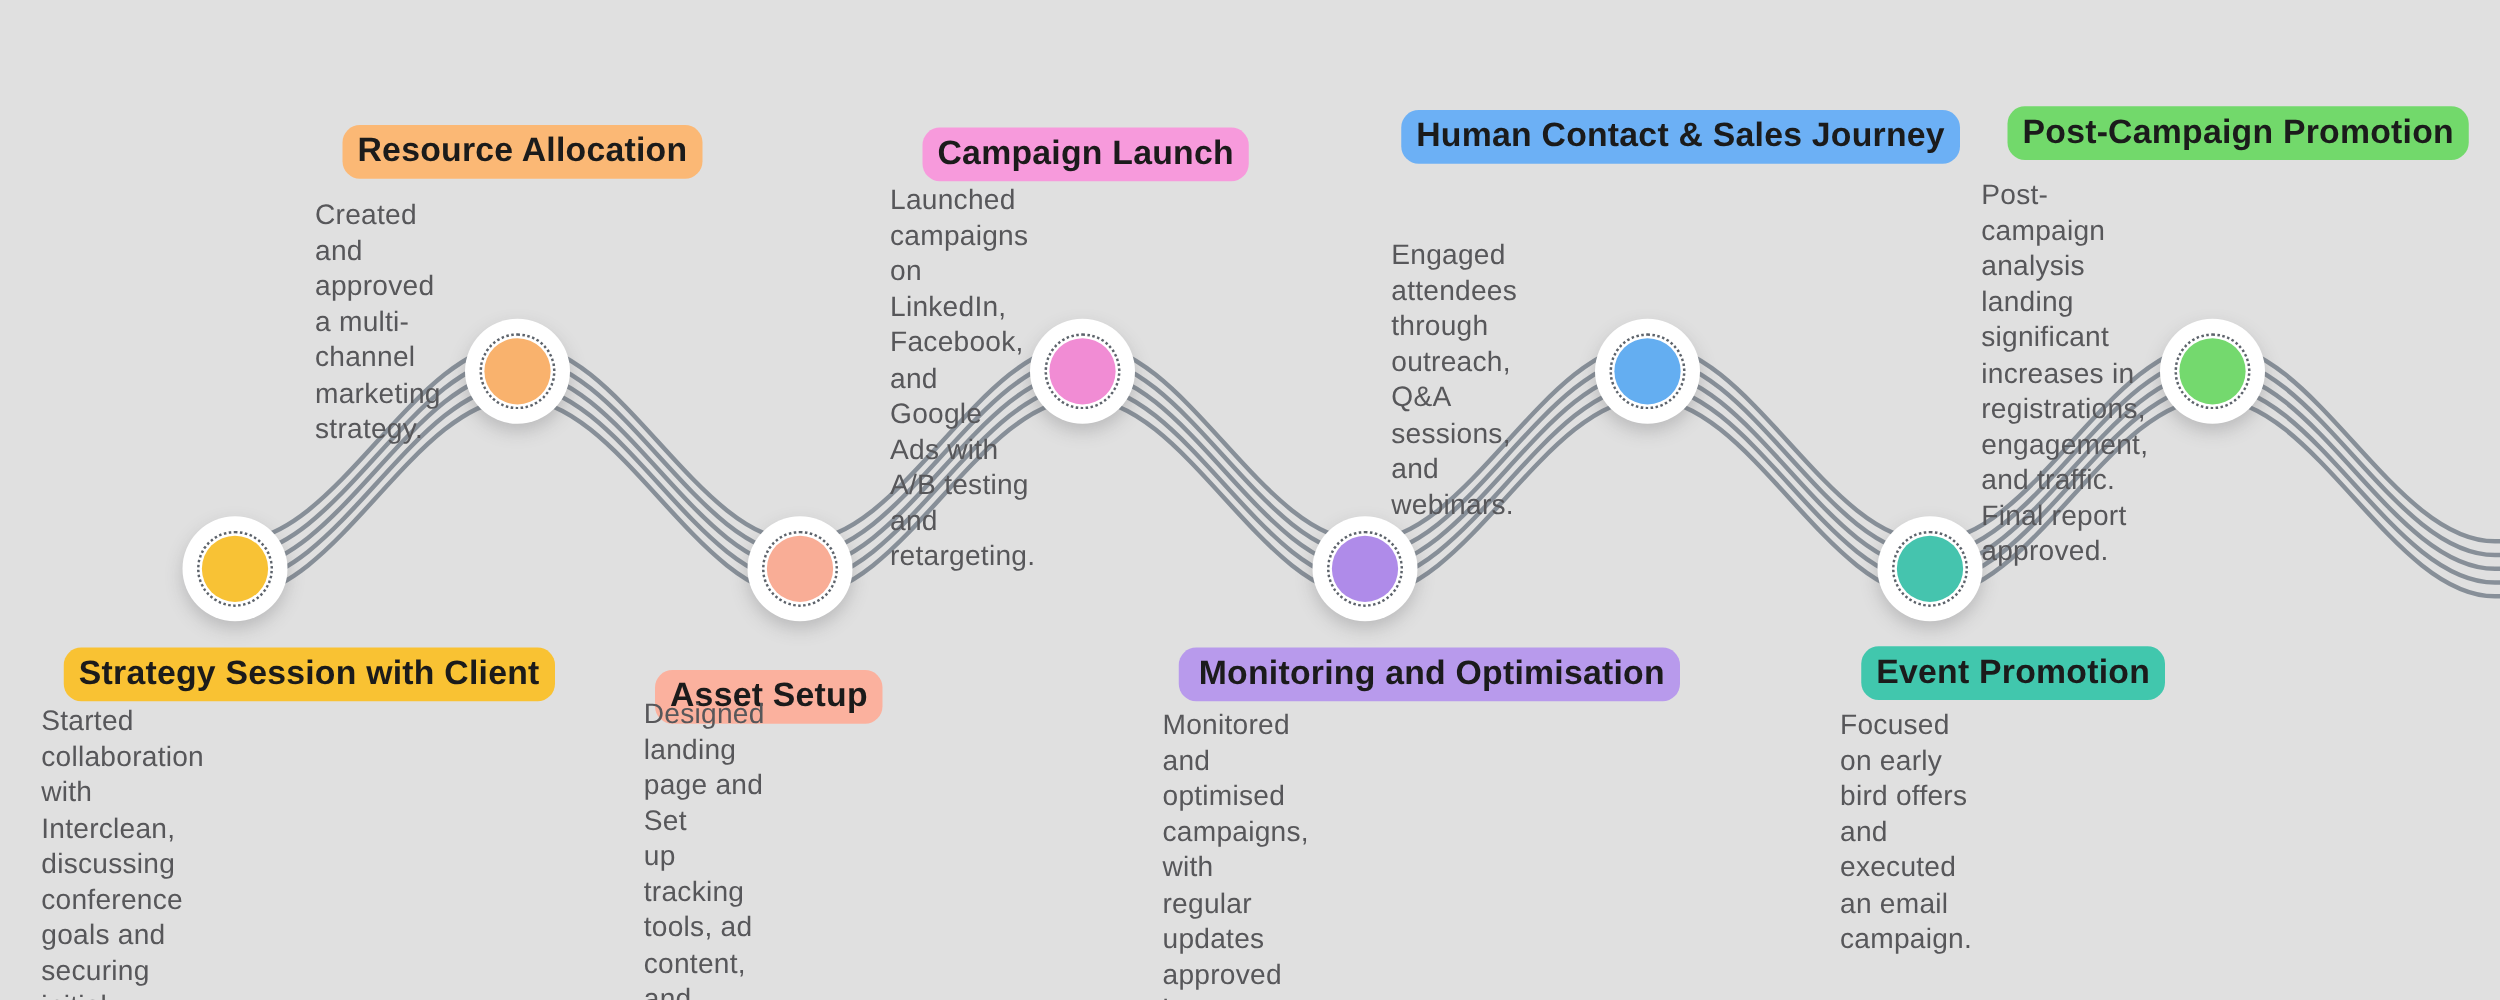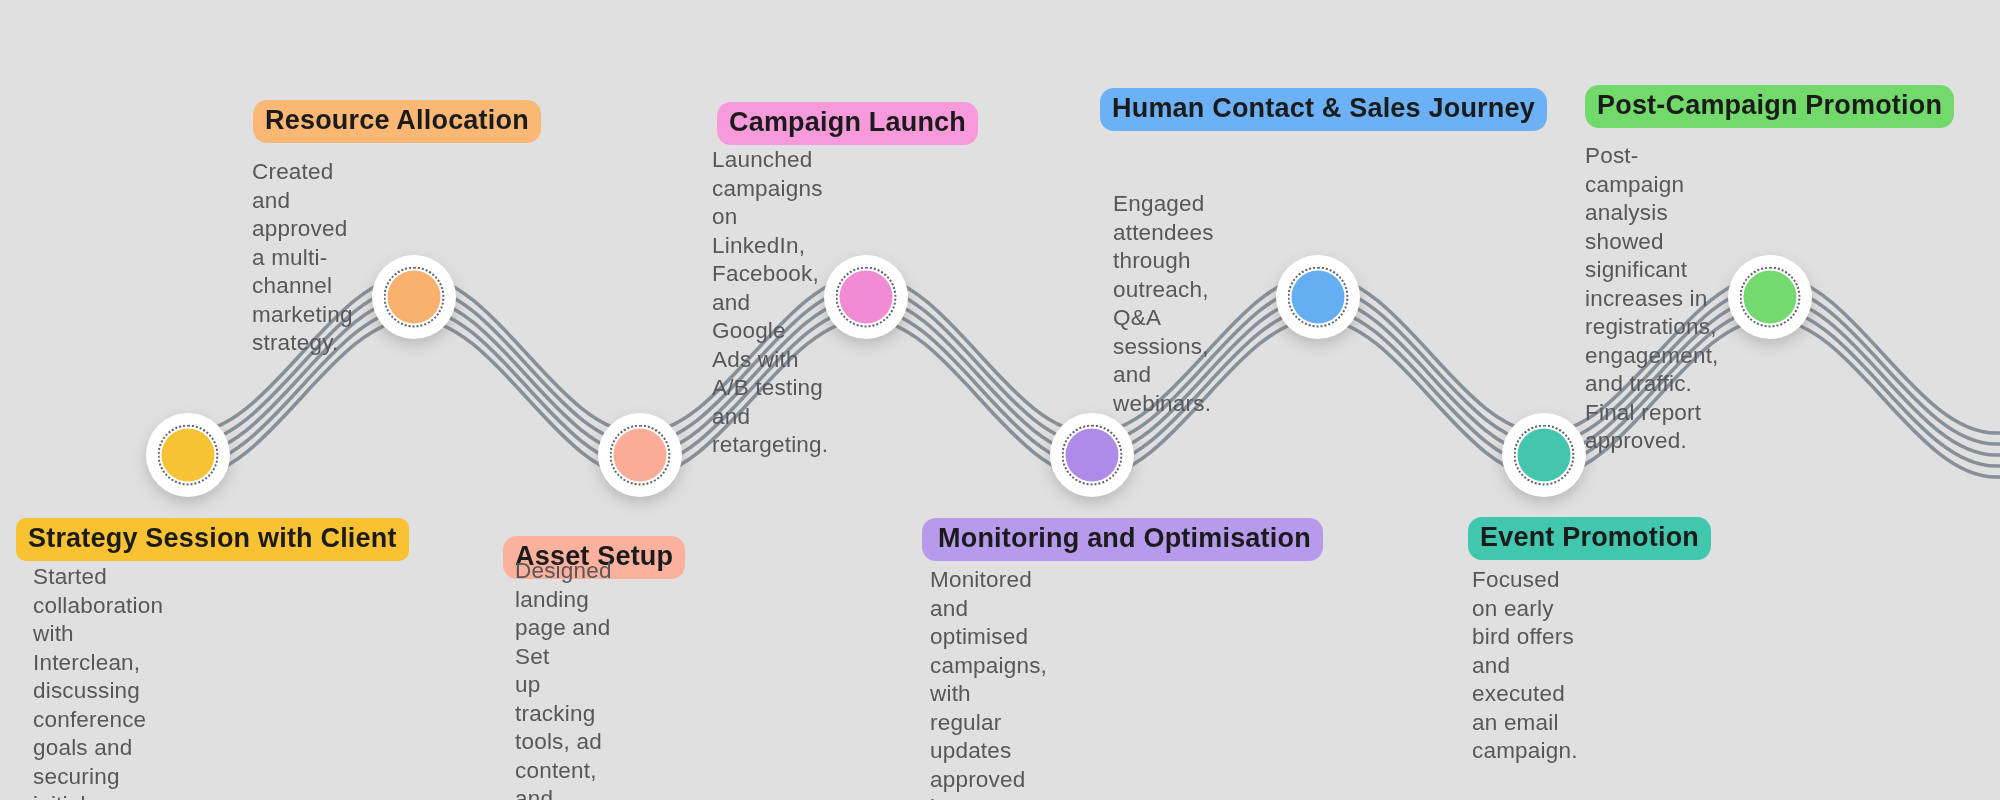--- a/index.html
+++ b/index.html
@@ -62,20 +62,21 @@
   .pill {
     position: absolute;
     display: inline-block;
     white-space: nowrap;
     padding: 5px 12px 7px 12px;
     border-radius: 14px;
     font-size: 27px;
     font-weight: bold;
     color: #1b1b1b;
     letter-spacing: 0.2px;
+    margin-left: 21px;
   }
   .desc {
     position: absolute;
     white-space: pre-line;
     font-size: 22.5px;
     line-height: 28.5px;
     color: #57575a;
     letter-spacing: 0.2px;
   }
 </style>
@@ -99,21 +100,21 @@
     <g fill="none" stroke-width="3.6" stroke="#878f98">
       <use href="#wavepath" transform="translate(0,-22)"></use>
       <use href="#wavepath" transform="translate(0,-11)"></use>
       <use href="#wavepath"></use>
       <use href="#wavepath" transform="translate(0,11)"></use>
       <use href="#wavepath" transform="translate(0,22)"></use>
     </g>
   </svg>
 
 <div class="milestone bottom">
-      <div class="pill" style="left: 16px; top: 518px; background: rgb(249, 194, 51); border-radius: 10px;">Strategy Session with Client</div>
+      <div class="pill" style="left: 30px; top: 518px; background: rgb(249, 194, 51);">Strategy Session with Client</div>
       <div class="desc" style="left: 33px; top: 563px;">Started collaboration with Interclean,
 discussing conference goals and
 securing initial approvals.</div>
     </div>
     <div class="node" style="left: 146px; top: 413px;">
       <div class="ring"></div>
       <div class="dot" style="background: rgb(248, 194, 53);"></div>
     </div>
     <div class="milestone top">
       <div class="pill" style="left: 253px; top: 100px; background: rgb(251, 184, 117);">Resource Allocation</div>
@@ -167,21 +168,21 @@
       <div class="pill" style="left: 1468px; top: 517px; background: rgb(65, 199, 173);">Event Promotion</div>
       <div class="desc" style="left: 1472px; top: 566px;">Focused on early bird offers and
 executed an email campaign.</div>
     </div>
     <div class="node" style="left: 1502px; top: 413px;">
       <div class="ring"></div>
       <div class="dot" style="background: rgb(69, 196, 174);"></div>
     </div>
     <div class="milestone top">
       <div class="pill" style="left: 1585px; top: 85px; background: rgb(114, 217, 107);">Post-Campaign Promotion</div>
-      <div class="desc" style="left: 1585px; top: 142px;">Post-campaign analysis showed
+      <div class="desc" style="left: 1585px; top: 142px;">Post-campaign analysis landing
 significant increases in registrations,
 engagement, and traffic. Final report
 approved.</div>
     </div>
     <div class="node" style="left: 1728px; top: 255px;">
       <div class="ring"></div>
       <div class="dot" style="background: rgb(116, 217, 110);"></div>
     </div>
   </div>
 

